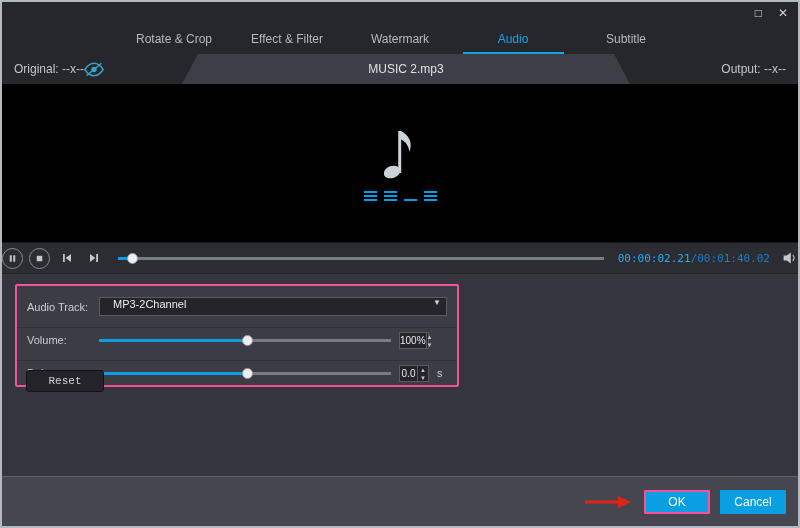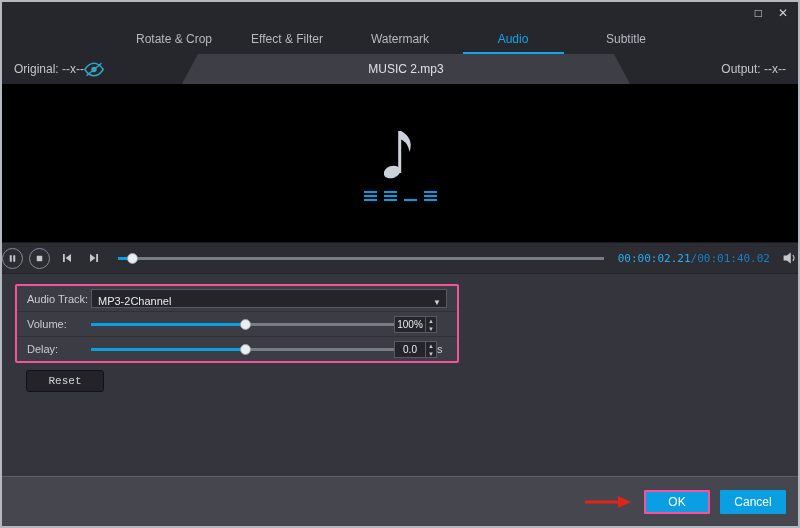--- a/index.html
+++ b/index.html
@@ -42,28 +42,28 @@
   .slider .fill{position:absolute;left:0;top:0;bottom:0;background:#0a9ee2;}
   .slider .handle{position:absolute;top:50%;width:11px;height:11px;margin:-5.5px 0 0 -5.5px;border-radius:50%;background:#eceff2;border:1px solid #9aa0a6;cursor:pointer;}
   .time{font-family:"DejaVu Sans Mono",monospace;font-size:11px;white-space:nowrap;}
   .t-cur{color:#29aef0;}
   .t-sep,.t-tot{color:#1a7fc4;}
   .spk{margin-left:6px;display:flex;cursor:pointer;}
 
   
   .settings-zone{position:absolute;top:271px;bottom:50px;left:0;right:0;background:#35353d;border-top:1px solid #23232a;}
   .panel{position:absolute;left:13px;top:10px;width:444px;background:#3c3c44;border:2px solid #f4539a;border-radius:2px;}
-  .prow{height:25px;display:flex;align-items:center;padding:0 10px;}
+  .prow{height:25px;display:flex;align-items:center;padding:0 10px;gap:8px;margin-top:8px;}
   .prow + .prow{border-top:1px solid #30303a;}
   .plabel{width:64px;flex:0 0 auto;font-size:11px;color:#c9cdd3;}
-  .dropdown{flex:1;height:19px;background:#24242a;border:1px solid #5a5a62;display:flex;align-items:flex-end;padding:0 2px 0 6px;cursor:pointer;}
+  .dropdown{flex:1;height:19px;background:#24242a;border:1px solid #5a5a62;display:flex;align-items:flex-start;padding:0 2px 0 13px;cursor:pointer;}
   .dd-value{flex:1;font-size:11px;color:#e8ebee;}
   .dd-arrow{font-size:8px;color:#cfd3d8;padding:0 3px;}
   .pslider{flex:1;}
-  .valbox{width:43px;height:17px;background:#24242a;border:1px solid #5a5a62;display:flex;align-items:stretch;flex:0 0 auto;cursor:text;}
+  .valbox{width:30px;height:17px;background:#24242a;border:1px solid #5a5a62;display:flex;align-items:stretch;flex:0 0 auto;cursor:text;}
   .valbox .val{flex:1;display:flex;align-items:center;justify-content:center;font-size:10px;color:#e8ebee;}
   .stepper{width:11px;border-left:1px solid #5a5a62;display:flex;flex-direction:column;}
   .st-up,.st-dn{flex:1;font-size:6px;line-height:8px;color:#c3c8ce;text-align:center;cursor:pointer;}
   .unit{width:10px;font-size:11px;color:#c9cdd3;flex:0 0 auto;}
   .reset{position:absolute;left:24px;top:96px;width:78px;height:22px;background:#232329;border:1px solid #121217;border-radius:3px;color:#cfd3d9;font-size:11px;font-family:Liberation Mono, monospace;cursor:pointer;}
 
   
   .bottombar{position:absolute;bottom:0;left:0;right:0;height:50px;background:#46464e;border-top:1px solid #5f5f67;display:flex;align-items:center;justify-content:flex-end;gap:10px;padding-right:12px;}
   .btn{height:24px;min-width:66px;font-size:12px;font-family:inherit;color:#fff;border-radius:1px;cursor:pointer;}
   .btn.ok{background:#0a9ee2;border:2px solid #ff4e9d;}

